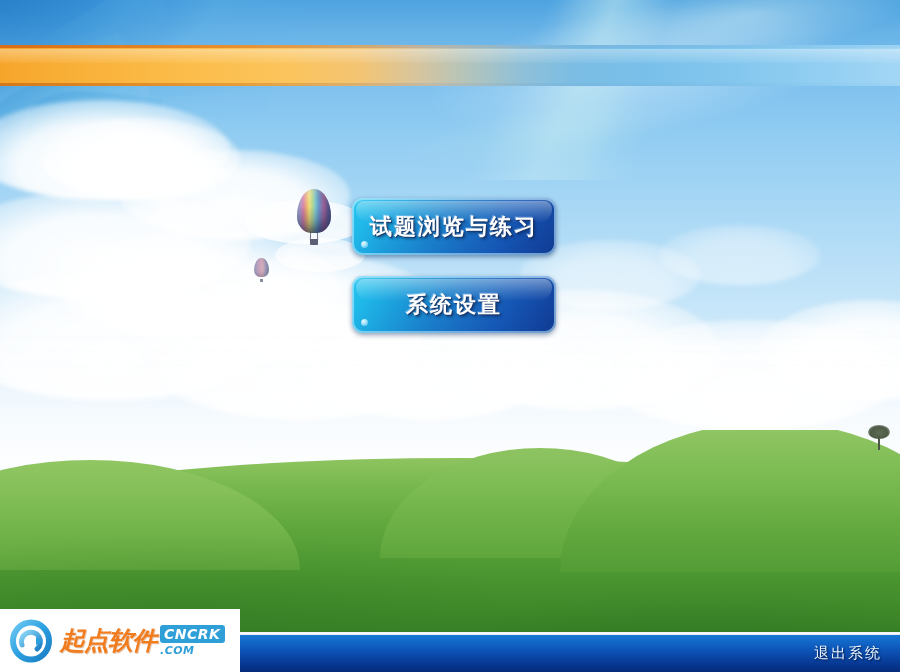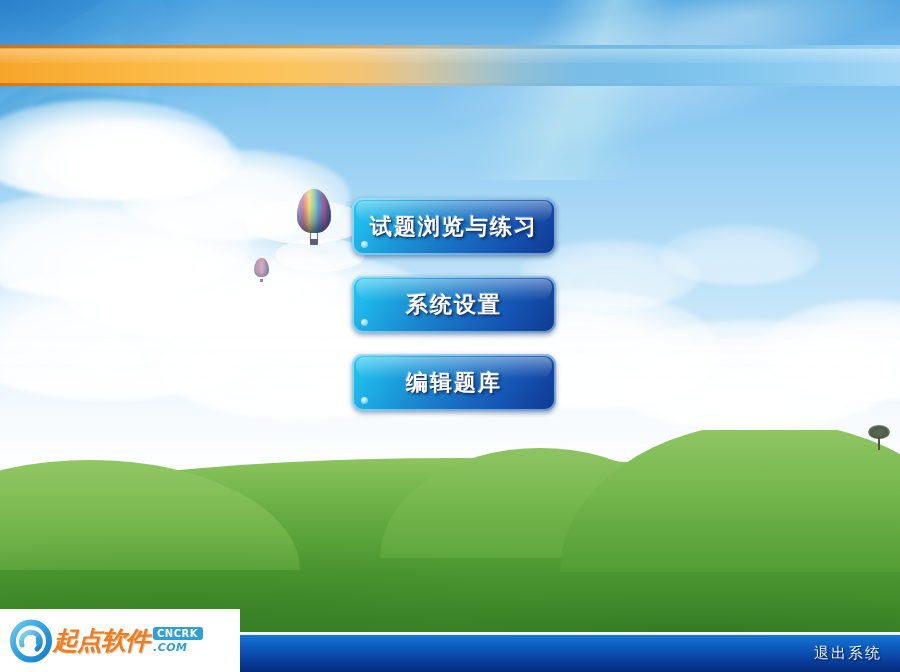--- a/index.html
+++ b/index.html
@@ -387,42 +387,44 @@
     display: flex;
     align-items: center;
     padding-left: 9px;
   }
   .wm-logo {
     position: relative;
     width: 44px; height: 44px;
     flex: 0 0 auto;
   }
   .wm-text {
+    margin-left: 7px;
     display: flex;
     align-items: center;
   }
   .wm-brand {
     font-size: 25px;
     font-weight: bold;
     font-style: italic;
     color: #f07c1e;
     letter-spacing: -1px;
     text-shadow: 1px 1px 0 rgba(190,85,10,0.35);
   }
   .wm-badge {
     margin-left: 4px;
     display: flex;
     flex-direction: column;
     align-items: flex-start;
   }
   .wm-badge-top {
     background: #2f9fd8;
     color: #ffffff;
-    font-size: 10px;
+    font-size: 14px;
     font-weight: bold;
+    font-style: italic;
     padding: 1px 5px 1px 4px;
     border-radius: 3px;
     letter-spacing: 0.5px;
   }
   .wm-badge-bot {
     color: #2f9fd8;
     font-size: 11px;
     font-weight: bold;
     font-style: italic;
     margin-top: 1px;
@@ -498,23 +500,20 @@
 
     <div class="menu-btn">
       <span class="menu-btn-label">试题浏览与练习</span>
     </div>
 
     <div class="menu-btn">
       <span class="menu-btn-label">系统设置</span>
     </div>
 
 
-    <div class="menu-btn">
-      <span class="menu-btn-label">编辑题库</span>
-    </div>
 
 
   </div>
 
   <div class="bottom-sep"></div>
   <div class="bottombar">
     <div class="exit-btn">
       <span>退出系统</span>
     </div>
   </div>

